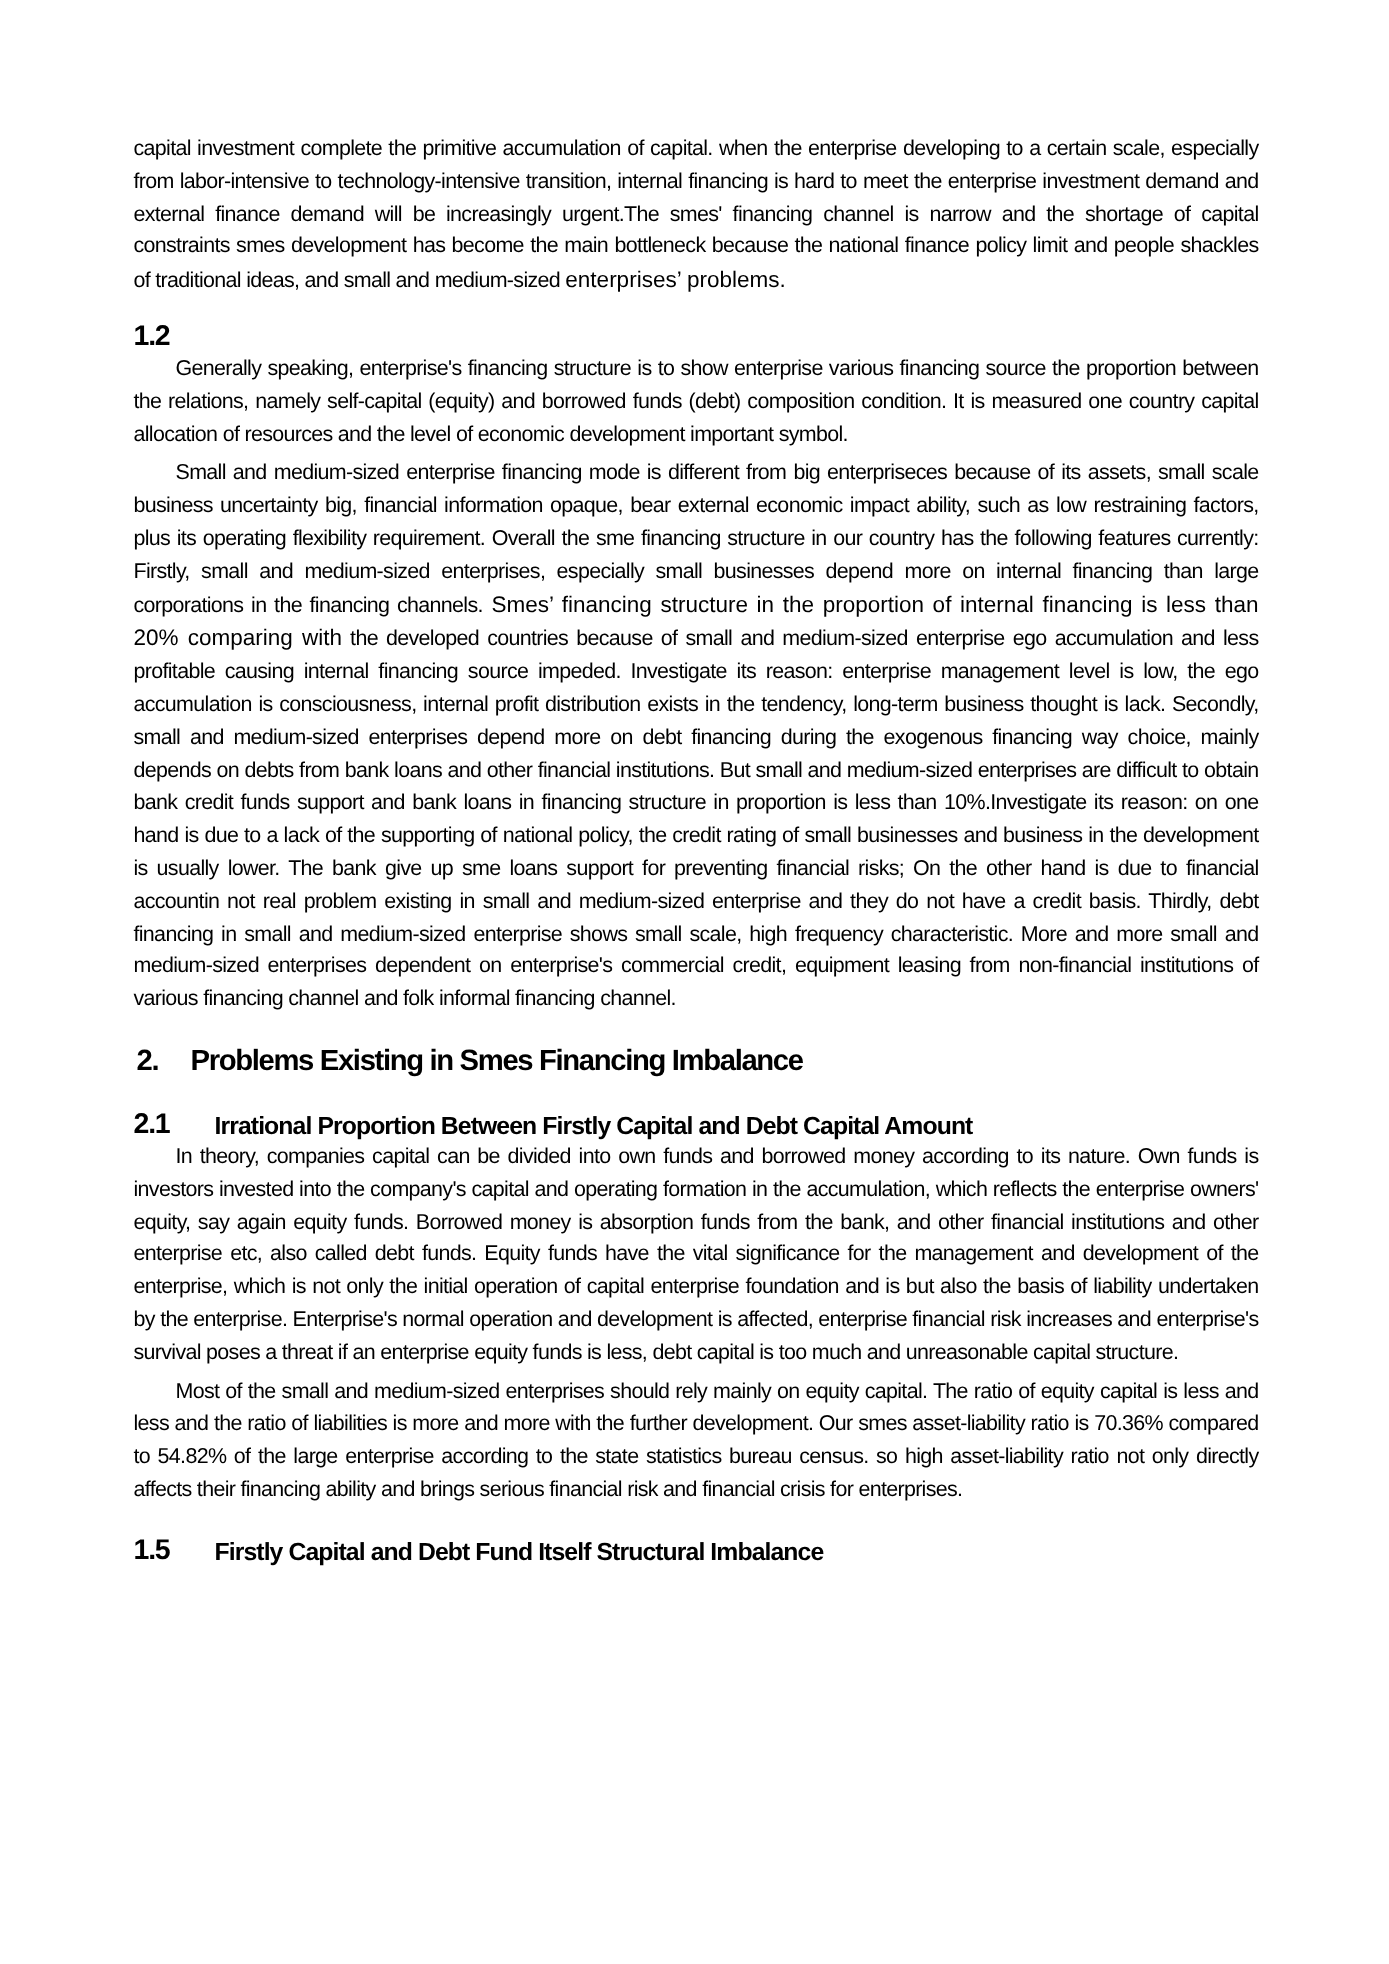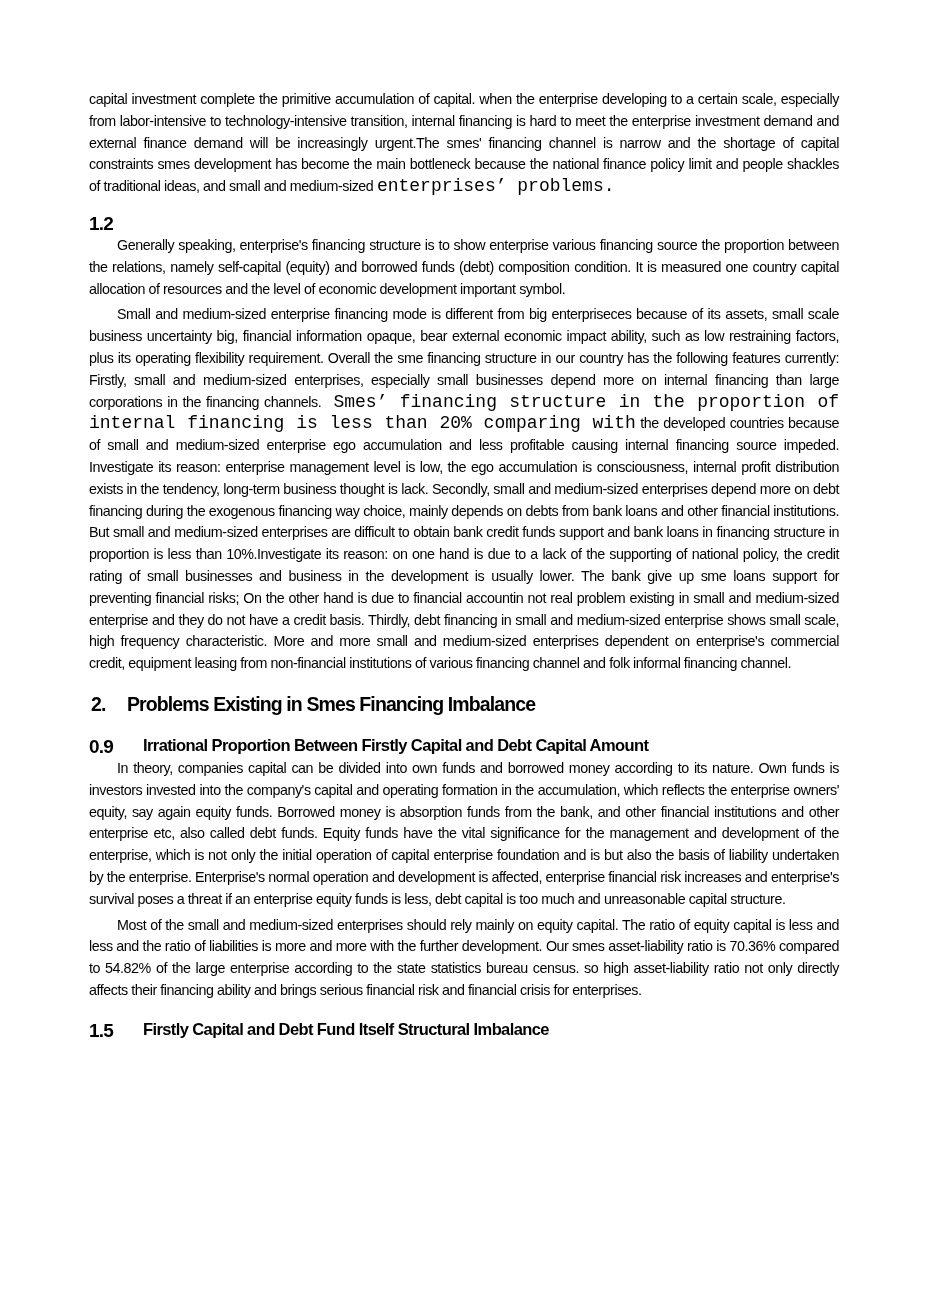--- a/index.html
+++ b/index.html
@@ -8,28 +8,28 @@
     .para {
       font-family: "Liberation Sans", sans-serif;
       font-size: 14.3px;
       line-height: 21.8px;
       text-align: justify;
       letter-spacing: -0.45px;
       word-spacing: 0px;
       margin: 0;
     }
     .para.indent { text-indent: 28px; }
-    .serif-run { font-family: Liberation Mono, monospace; letter-spacing: 0; font-size: 18px; }
+    .serif-run { font-family: Liberation Sans, sans-serif; letter-spacing: 0; font-size: 15px; }
     .sub-h {
       font-family: "Liberation Serif", serif;
       font-weight: bold;
       font-size: 17px;
       margin: 0;
       display: flex;
-      align-items: flex-start;
+      align-items: flex-end;
       letter-spacing: -0.2px;
     }
     .sub-h .num { font-family: "Liberation Sans", sans-serif; font-weight: bold; font-size: 19px; width: 54px; letter-spacing: -0.8px; }
     .sub-h.sans { font-family: "Liberation Sans", sans-serif; font-size: 16.5px; letter-spacing: -0.6px; }
     .sec-h {
       font-family: "Liberation Sans", sans-serif;
       font-weight: bold;
       font-size: 19.5px;
       letter-spacing: -0.9px;
       margin: 0;
@@ -59,21 +59,21 @@
   <div style="height:18px"></div>
 
   <h2 class="sec-h">
     <span class="num">2.</span>
     <span>Problems Existing in Smes Financing Imbalance</span>
   </h2>
 
   <div style="height:20px"></div>
 
   <h3 class="sub-h sans">
-    <span class="num">0.9</span>
+    <span class="num">2.1</span>
     <span>Irrational Proportion Between Firstly Capital and Debt Capital Amount</span>
   </h3>
 
   <p class="para indent">In theory, companies capital can be divided into own funds and borrowed money according to its nature. Own funds is investors invested into the company's capital and operating formation in the accumulation, which reflects the enterprise owners' equity, say again equity funds. Borrowed money is absorption funds from the bank, and other financial institutions and other enterprise etc, also called debt funds. Equity funds have the vital significance for the management and development of the enterprise, which is not only the initial operation of capital enterprise foundation and is but also the basis of liability undertaken by the enterprise. Enterprise's normal operation and development is affected, enterprise financial risk increases and enterprise's survival poses a threat if an enterprise equity funds is less, debt capital is too much and unreasonable capital structure.</p>
   <div class="gap-s"></div>
   <p class="para indent">Most of the small and medium-sized enterprises should rely mainly on equity capital. The ratio of equity capital is less and less and the ratio of liabilities is more and more with the further development. Our smes asset-liability ratio is 70.36% compared to 54.82% of the large enterprise according to the state statistics bureau census. so high asset-liability ratio not only directly affects their financing ability and brings serious financial risk and financial crisis for enterprises.</p>
 
   <div style="height:18px"></div>
 
   <h3 class="sub-h sans">

